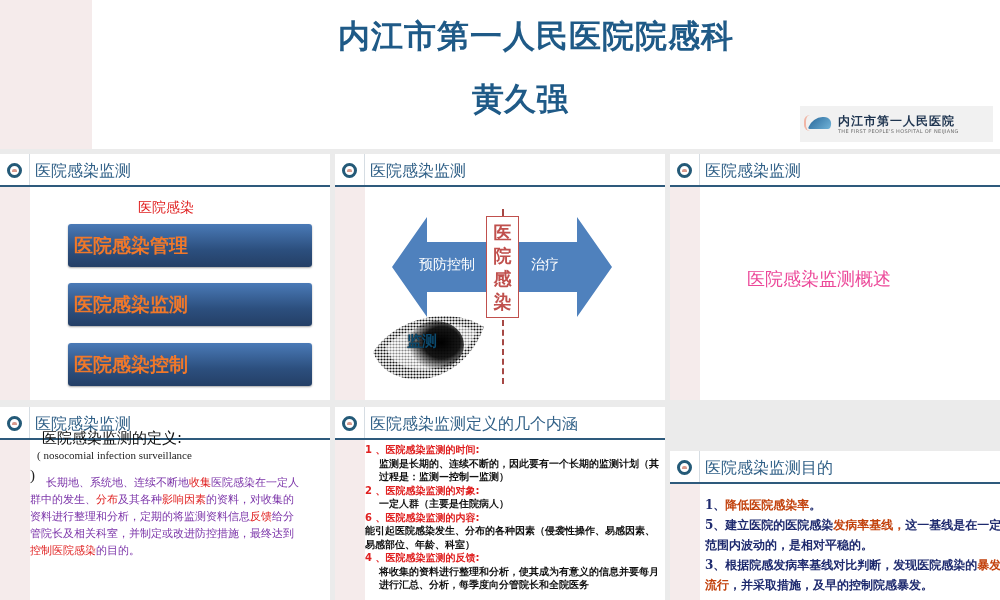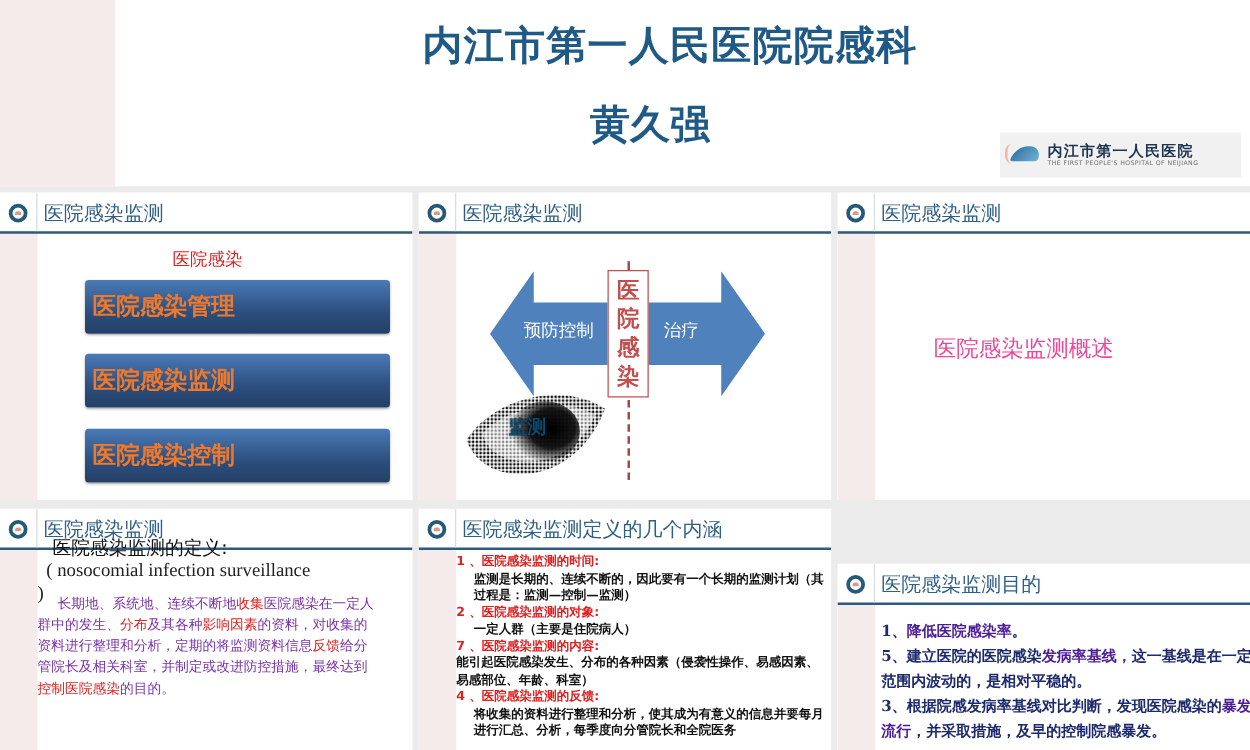--- a/index.html
+++ b/index.html
@@ -50,34 +50,34 @@
   .s2 .dash.top { top: 55px; height: 8px; }
   .s2 .dash.bot { top: 166px; height: 64px; }
   .s2 .eye { position: absolute; left: 36px; top: 153px; width: 115px; height: 75px; }
   .s2 .eye-text { position: absolute; left: 72px; top: 178px; font-size: 15px; font-weight: bold; color: #0c4a6e; text-shadow: 0 0 2px #000; }
 
   
   .s3 .center { position: absolute; left: 77px; top: 113px; font-size: 18px; color: #ec4899; }
 
   
   .s4 .def-title { position: absolute; left: 42px; top: 22px; font-size: 15px; color: #111; background: transparent; }
-  .s4 .en { position: absolute; left: 37px; top: 42px; font-family: "Liberation Serif", "DejaVu Serif", serif; font-size: 15px; color: #222; }
+  .s4 .en { position: absolute; left: 37px; top: 42px; font-family: "Liberation Serif", "DejaVu Serif", serif; font-size: 11px; color: #222; }
   .s4 .paren { position: absolute; left: 30px; top: 60px; font-family: "Liberation Serif", serif; font-size: 15px; color: #222; }
   .s4 .body { position: absolute; left: 30px; top: 67px; width: 272px; font-size: 11px; line-height: 17px; color: #7a32a8; }
   .s4 .body .hl { color: #e02020; }
   .s4 .body .indent { display: inline-block; width: 16px; }
 
   
   .s5 .content { position: absolute; left: 30px; top: 36px; width: 296px; font-size: 10px; line-height: 13.5px; color: #111; font-weight: bold; }
   .s5 .content .red { color: #e02020; }
   .s5 .content .ind { padding-left: 14px; }
 
   
   .s6 .content { position: absolute; left: 35px; top: 44px; width: 300px; font-family: "DejaVu Serif", "Liberation Serif", serif; font-size: 12px; line-height: 20px; color: #1e2a6e; font-weight: bold; }
-  .s6 .content .red { color: #4c1d95; }
+  .s6 .content .red { color: #c2410c; }
 </style>
 </head>
 <body>
 
 <div class="page">
 
   <div class="title-slide">
     <div class="pink-bar"></div>
     <div class="title">内江市第一人民医院院感科</div>
     <div class="author">黄久强</div>
@@ -171,21 +171,21 @@
     <div class="header">
       <div class="icon"></div>
       <div class="divider"></div>
       <div class="h-title">医院感染监测定义的几个内涵</div>
     </div>
     <div class="content">
       <div class="red">1 、医院感染监测的时间:</div>
       <div class="ind">监测是长期的、连续不断的，因此要有一个长期的监测计划（其过程是：监测—控制—监测）</div>
       <div class="red">2 、医院感染监测的对象:</div>
       <div class="ind">一定人群（主要是住院病人）</div>
-      <div class="red">7 、医院感染监测的内容:</div>
+      <div class="red">6 、医院感染监测的内容:</div>
       <div>能引起医院感染发生、分布的各种因素（侵袭性操作、易感因素、易感部位、年龄、科室）</div>
       <div class="red">4 、医院感染监测的反馈:</div>
       <div class="ind">将收集的资料进行整理和分析，使其成为有意义的信息并要每月进行汇总、分析，每季度向分管院长和全院医务</div>
     </div>
   </div>
 
   <div class="slide s6">
     <div class="side"></div>
     <div class="header">
       <div class="icon"></div>

